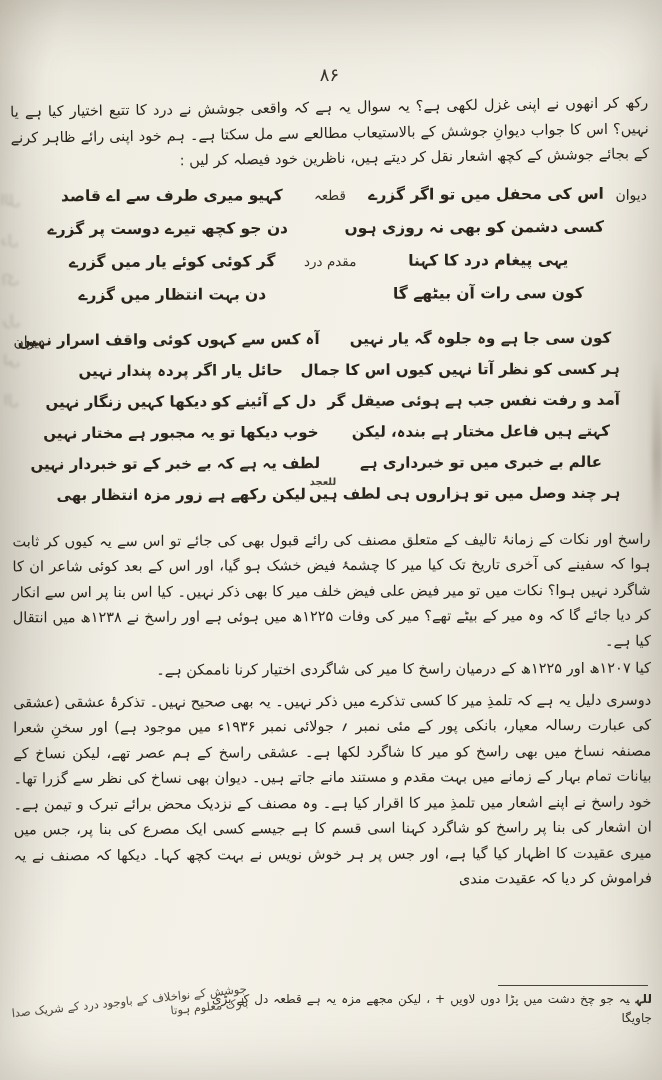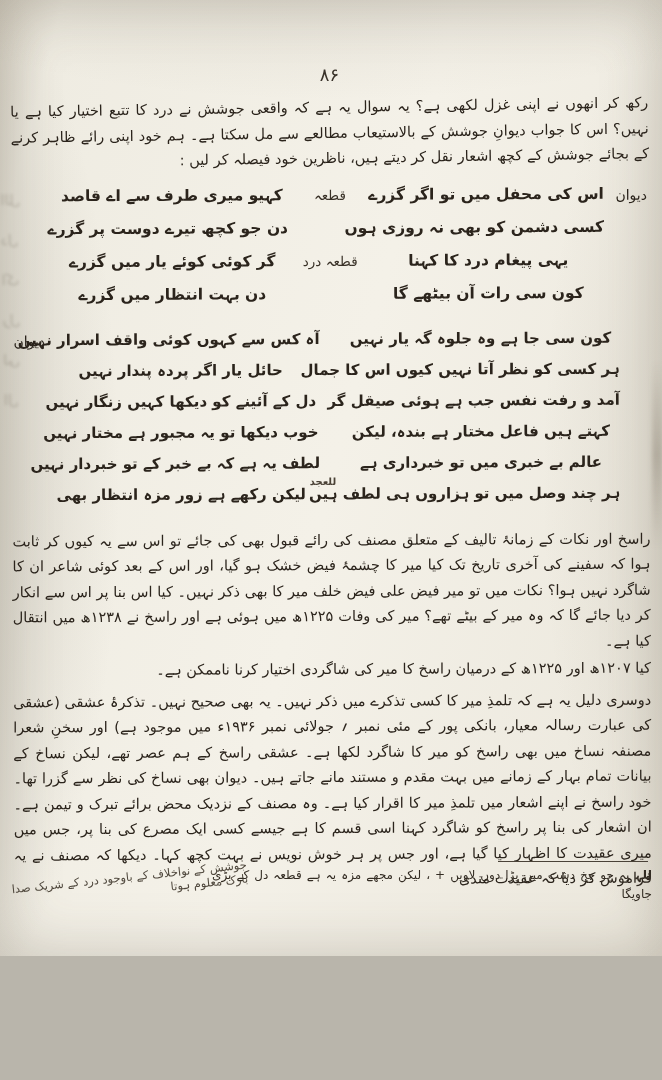--- a/index.html
+++ b/index.html
@@ -1,18 +1,18 @@
 <!DOCTYPE html>
 <html dir="rtl" lang="ur"><head>
 <meta charset="utf-8">
 <style>
   html,body{margin:0;padding:0;background:#b9b5ab;}
   .page{
     position:relative;
-    width:662px;height:956px;
+    width:662px;height:1080px;
     margin:0 auto;
     overflow:hidden;
     background:
       radial-gradient(ellipse 900px 300px at 50% -80px, rgba(120,110,90,.18), transparent 60%),
       radial-gradient(ellipse 300px 900px at -60px 50%, rgba(100,92,75,.22), transparent 60%),
       radial-gradient(ellipse 300px 900px at 722px 50%, rgba(110,100,82,.15), transparent 60%),
       linear-gradient(105deg,#ddd8cc 0%,#efece2 7%,#f4f1e8 50%,#ebe7dc 100%);
     box-shadow: inset 0 0 60px rgba(86,76,58,.28);
     font-family:"DejaVu Sans", sans-serif;
     color:#2b241c;
@@ -107,21 +107,21 @@
         <span class="mid">قطعہ</span>
         <span class="m">کہیو میری طرف سے اے قاصد</span>
       </div>
       <div class="vrow">
         <span class="m">کسی دشمن کو بھی نہ روزی ہوں</span>
         <span class="mid"></span>
         <span class="m">دن جو کچھ تیرے دوست پر گزرے</span>
       </div>
       <div class="vrow">
         <span class="m">یہی پیغام درد کا کہنا</span>
-        <span class="mid">قطعہ درد</span>
+        <span class="mid">مقدم درد</span>
         <span class="m">گر کوئی کوئے یار میں گزرے</span>
       </div>
       <div class="vrow">
         <span class="m">کون سی رات آن بیٹھے گا</span>
         <span class="mid"></span>
         <span class="m">دن بہت انتظار میں گزرے</span>
       </div>
     </div>
 
     <div class="poetry g2" style="margin-top:12px;">

